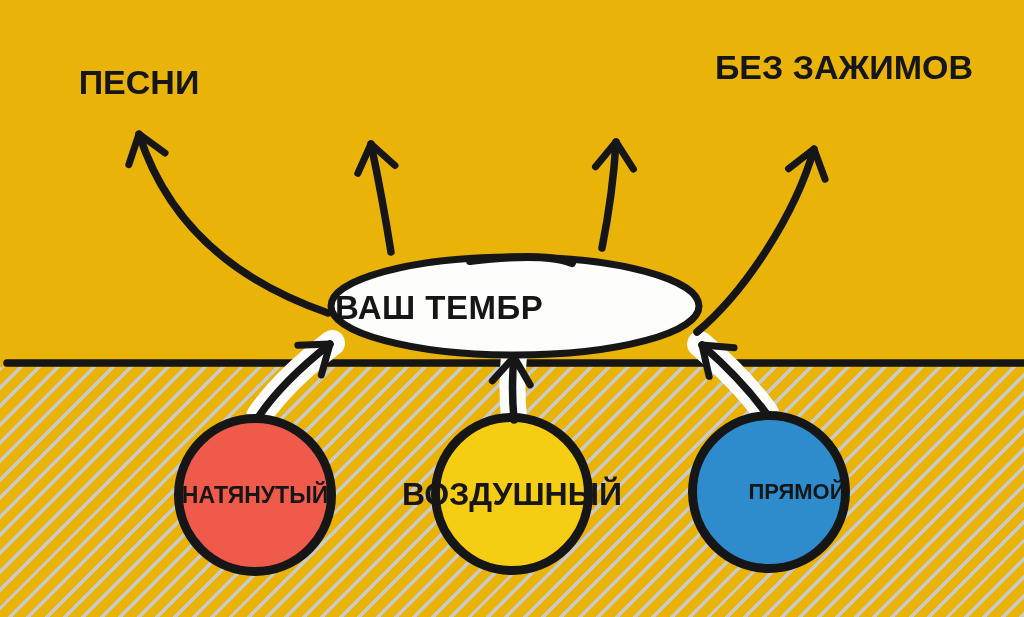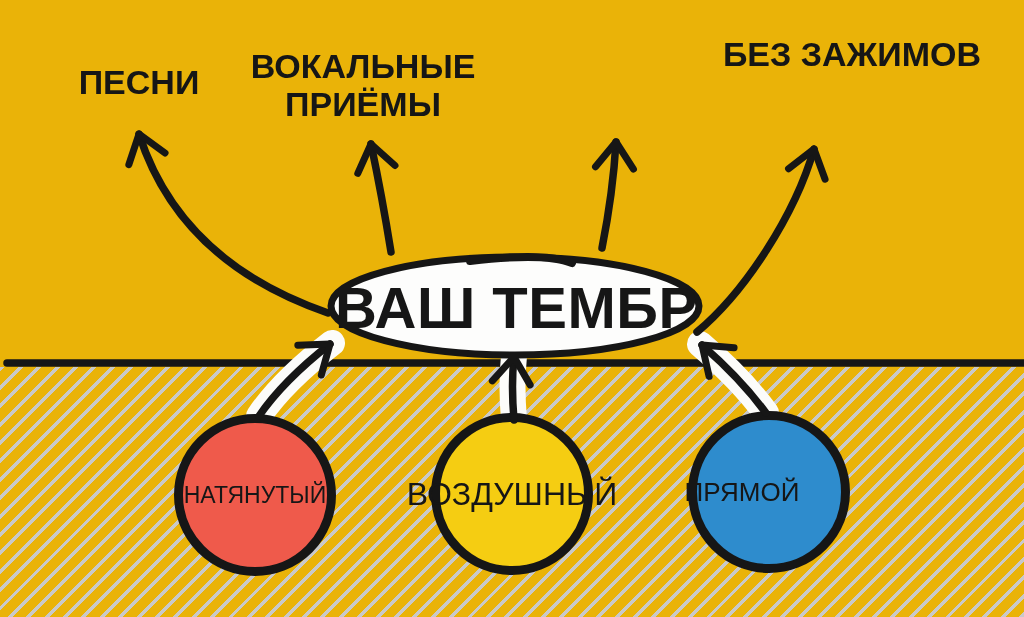--- a/index.html
+++ b/index.html
@@ -20,35 +20,35 @@
     position:absolute;
     font-weight:700;
     font-size:34px;line-height:38px;
     text-align:center;
     letter-spacing:0;
     white-space:nowrap;
   }
   .lbl span{display:block;}
   #center-label{
     position:absolute;left:335px;top:282px;width:360px;
-    font-weight:700;font-size:58px;line-height:52px;
+    font-weight:700;font-size:33px;line-height:52px;
     text-align:left;letter-spacing:.5px;white-space:nowrap;
   }
   .circle-label{
     position:absolute;width:160px;height:160px;
     display:flex;align-items:center;justify-content:center;
-    font-weight:400;
+    font-weight:700;
   }
   #label-tight{left:175px;top:415px;font-size:23px;}
   #label-airy{left:432px;top:414px;font-size:32px;}
-  #label-straight{left:662px;top:412px;font-size:26px;}
+  #label-straight{left:717px;top:412px;font-size:22px;}
   #label-songs{left:39px;top:63px;width:200px;}
   #label-vocal{left:238px;top:47px;width:250px;}
   #label-high{left:474px;top:41px;width:250px;}
-  #label-noclamps{left:714px;top:35px;width:260px;margin-left:8px;}
+  #label-noclamps{left:714px;top:48px;width:260px;}
 </style>
 </head>
 <body>
 
 <div id="stage">
 
   <div id="hatch"></div>
 
   <svg width="1024" height="617" viewBox="0 0 1024 617">
     <defs>
@@ -80,24 +80,20 @@
     </g>
 
     <ellipse cx="515" cy="306" rx="184" ry="49" fill="#fdfdfc" stroke="#161616" stroke-width="7"></ellipse>
 
     <path d="M470 261 Q545 252 572 263" fill="none" stroke="#161616" stroke-width="8" stroke-linecap="round"></path>
   </svg>
 
   <div class="lbl" id="label-songs">
     <span>ПЕСНИ</span>
   </div>
-  <div class="lbl" id="label-vocal">
-    <span>ВОКАЛЬНЫЕ</span>
-    <span>ПРИЁМЫ</span>
-  </div>
   <div class="lbl" id="label-high">
   </div>
   <div class="lbl" id="label-noclamps">
     <span>БЕЗ ЗАЖИМОВ</span>
   </div>
 
   <div id="center-label">ВАШ ТЕМБР</div>
 
   <div class="circle-label" id="label-tight">НАТЯНУТЫЙ</div>
   <div class="circle-label" id="label-airy">ВОЗДУШНЫЙ</div>

